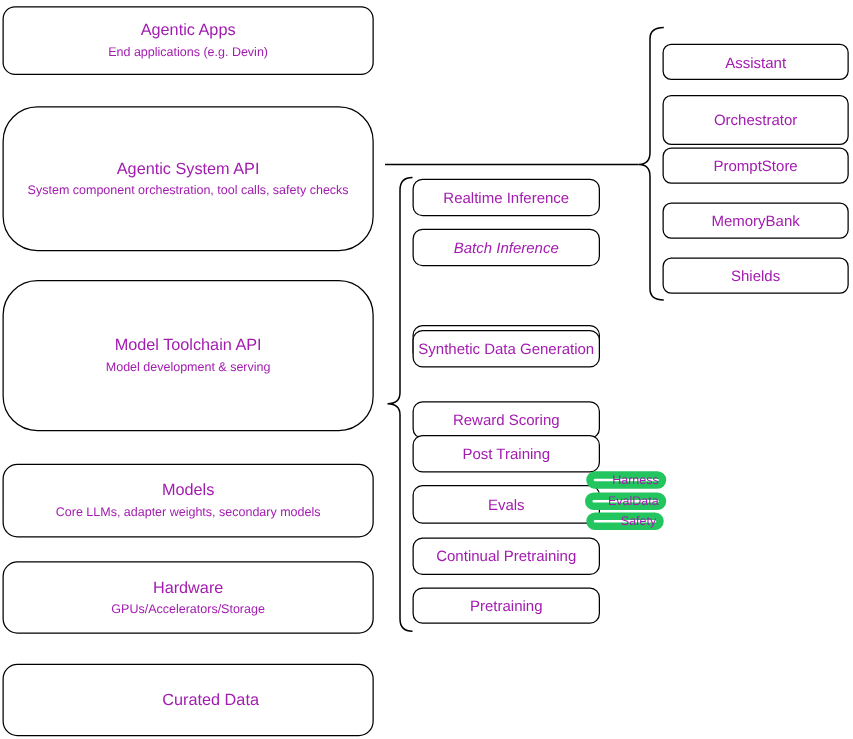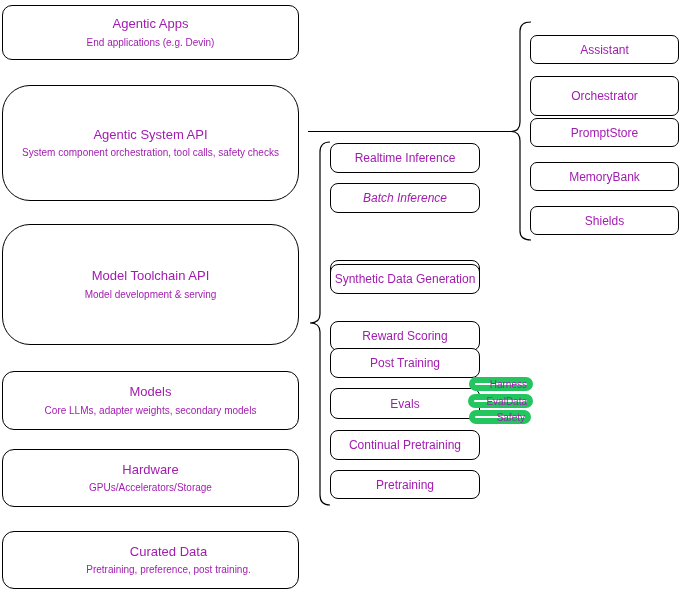--- a/index.html
+++ b/index.html
@@ -53,21 +53,20 @@
     <div class="subtitle">Core LLMs, adapter weights, secondary models</div>
   </div>
 
   <div class="node" style="left:2px;top:449px;width:297px;height:58px;border-radius:12px;">
     <div class="title">Hardware</div>
     <div class="subtitle">GPUs/Accelerators/Storage</div>
   </div>
 
   <div class="node" style="left:2px;top:531px;width:297px;height:58px;border-radius:12px;padding-left:36px;">
     <div class="title">Curated Data</div>
-    <div class="subtitle">Pretraining, preference, post training.</div>
   </div>
 
   <div class="node mid" style="left:330px;top:143px;width:150px;height:30px;border-radius:8px;">
     <span>Realtime Inference</span>
   </div>
   <div class="node mid" style="left:330px;top:183px;width:150px;height:30px;border-radius:8px;font-style:italic;">
     <span>Batch Inference</span>
   </div>
   <div class="node mid" style="left:330px;top:224px;width:150px;height:30px;border-radius:8px;margin-top:36px;">
     <span>Quantized Inference</span>

